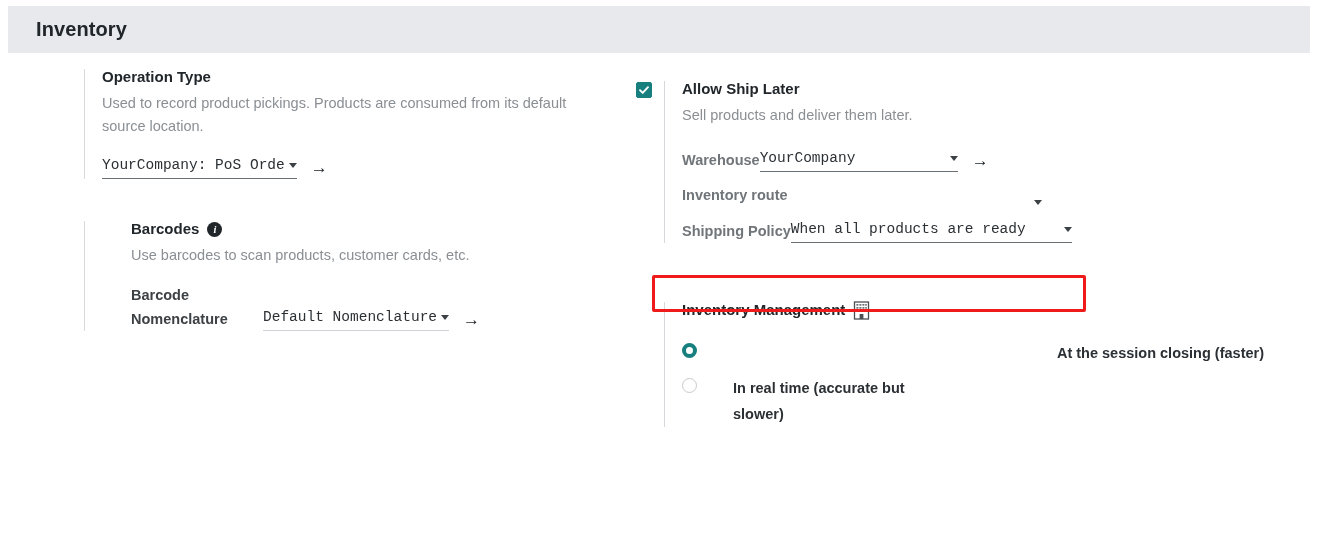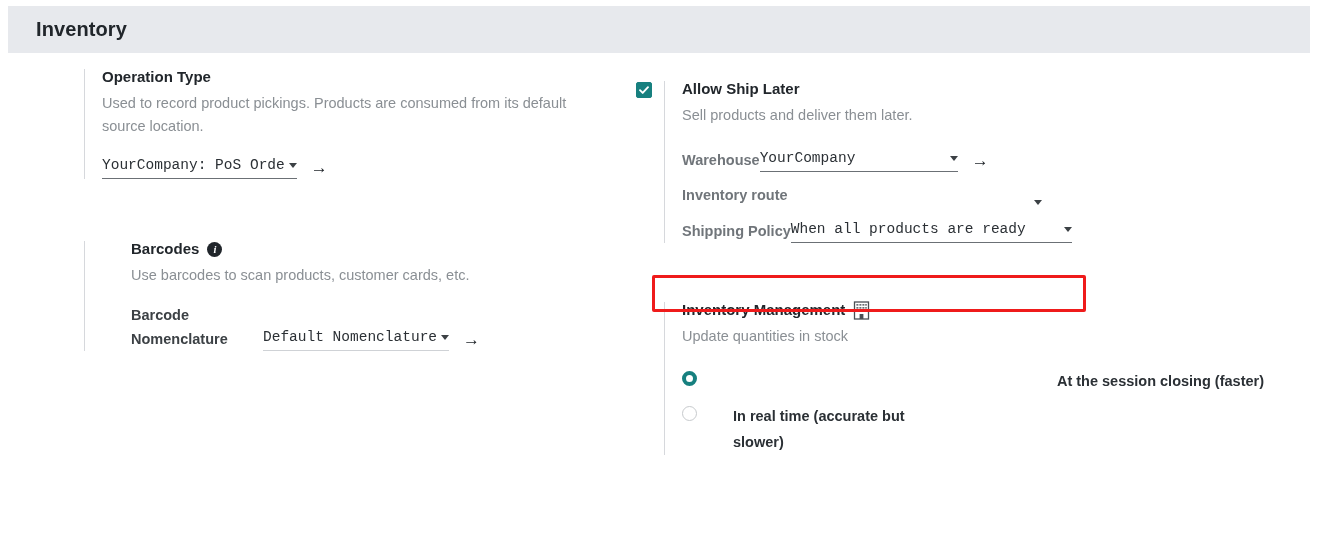--- a/index.html
+++ b/index.html
@@ -213,21 +213,21 @@
       <div class="s-desc">Used to record product pickings. Products are consumed from its default source location.</div>
       <div class="field-row">
         <span class="ddl">
           <span class="val">YourCompany: PoS Orde</span>
           <span class="caret"></span>
         </span>
         <a class="arrow-link" href="#">→</a>
       </div>
     </div>
 
-    <div class="setting bordered" style="margin-top:60px;padding-left:47px;">
+    <div class="setting bordered" style="margin-top:40px;padding-left:47px;">
       <div class="s-title">
         <span>Barcodes</span>
         <span class="info-icon">i</span>
       </div>
       <div class="s-desc">Use barcodes to scan products, customer cards, etc.</div>
       <div class="field-row">
         <span class="field-label block2">Barcode Nomenclature</span>
         <span class="ddl soft">
           <span class="val">Default Nomenclature</span>
           <span class="caret"></span>
@@ -290,21 +290,20 @@
             <rect x="9.4" y="6" width="2" height="1.7"></rect>
               <rect x="12.2" y="6" width="1.6" height="1.7"></rect>
             <rect x="3.4" y="9" width="2" height="1.7"></rect>
               <rect x="6.4" y="9" width="2" height="1.7"></rect>
             <rect x="9.4" y="9" width="2" height="1.7"></rect>
               <rect x="12.2" y="9" width="1.6" height="1.7"></rect>
           </g>
           <rect x="6.6" y="13" width="3.8" height="5" fill="#4a4f54"></rect>
         </svg>
       </div>
-      <div class="s-desc">Update quantities in stock</div>
 
       <div class="radio-row" style="margin-top:20px;justify-content:space-between;">
         <span class="radio on"></span>
         <span class="radio-label">At the session closing (faster)</span>
       </div>
 
       <div class="radio-row" style="margin-top:9px;gap:23px;">
         <span class="radio off"></span>
         <span class="radio-label">In real time (accurate but slower)</span>
       </div>

